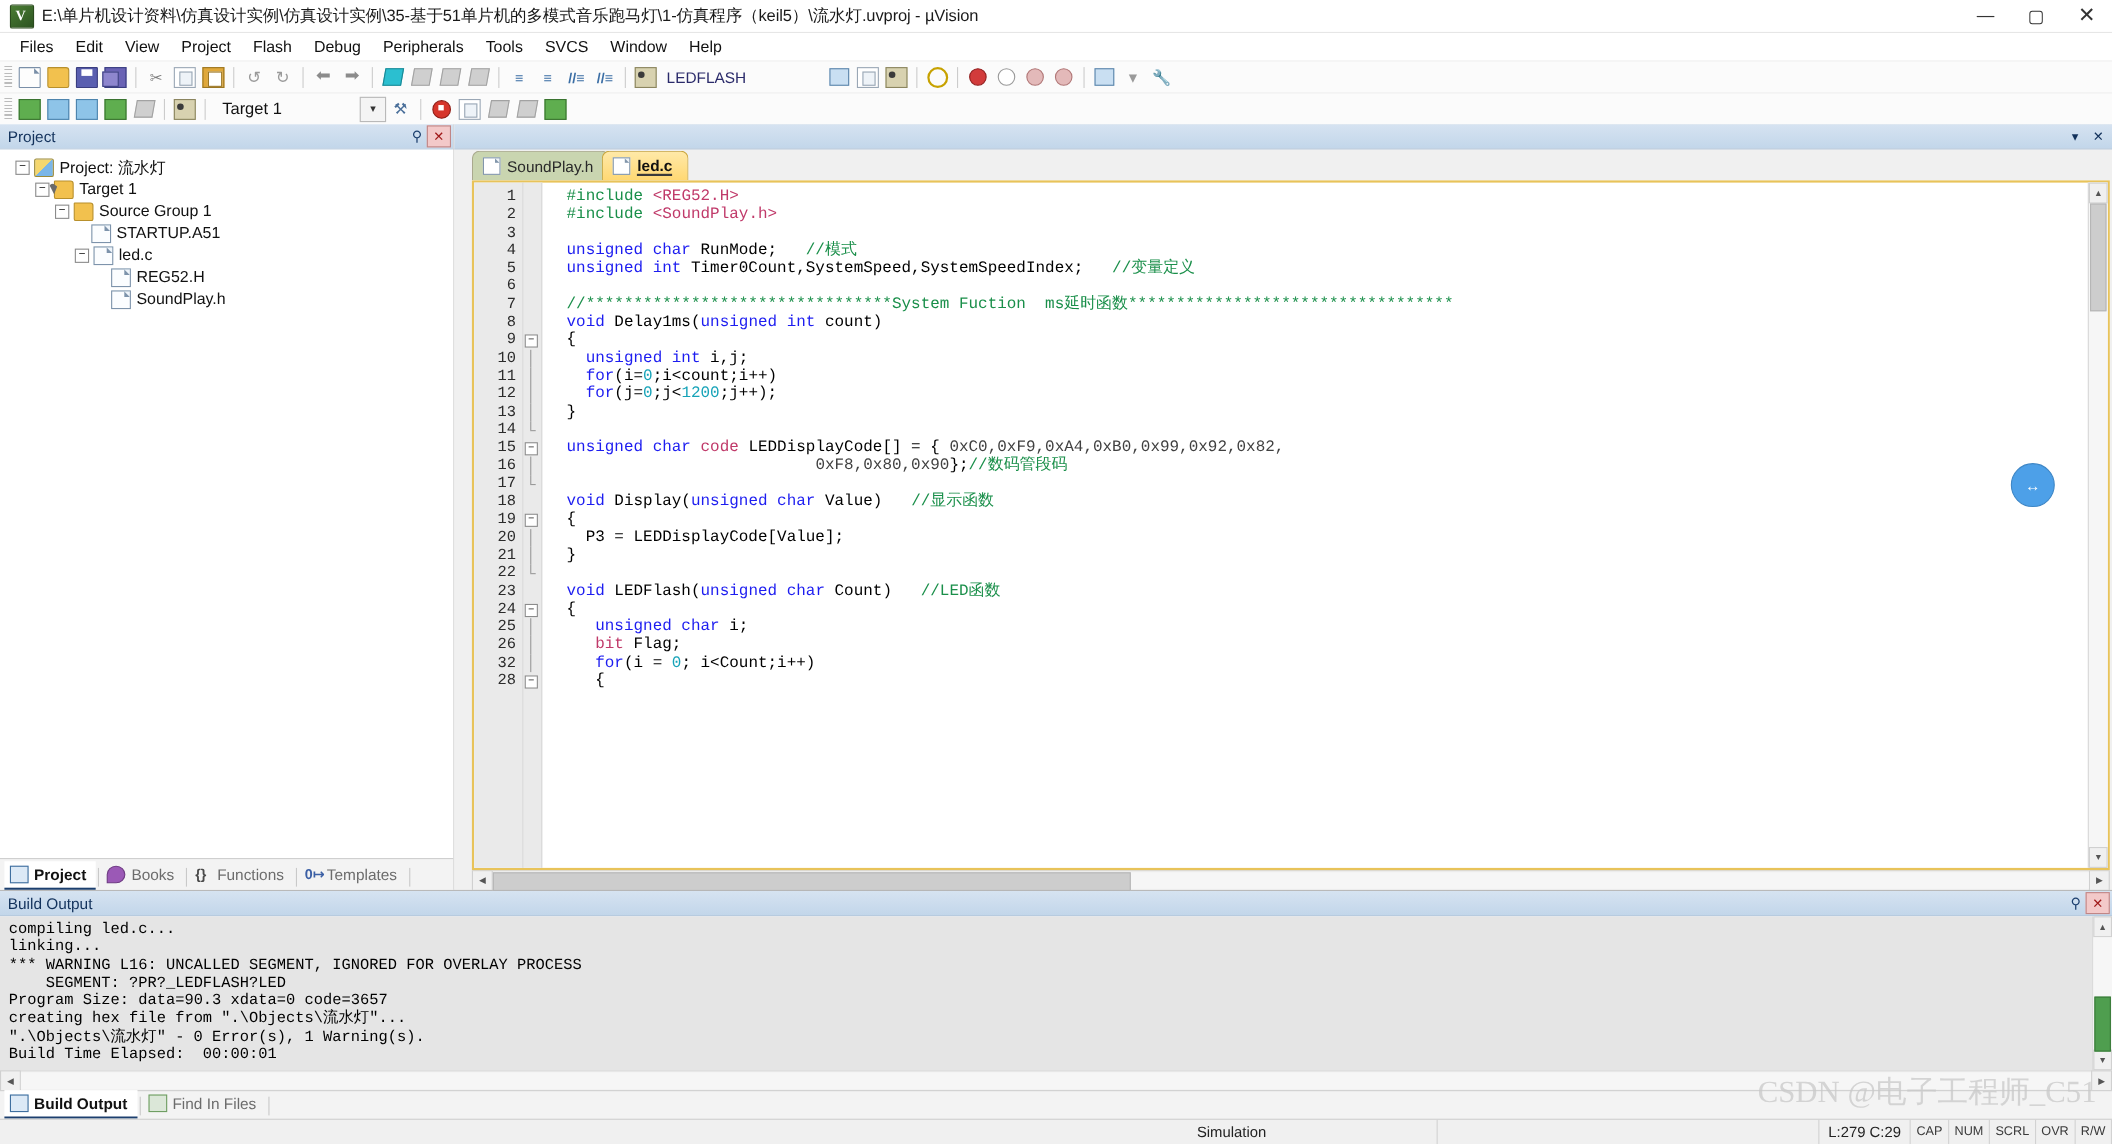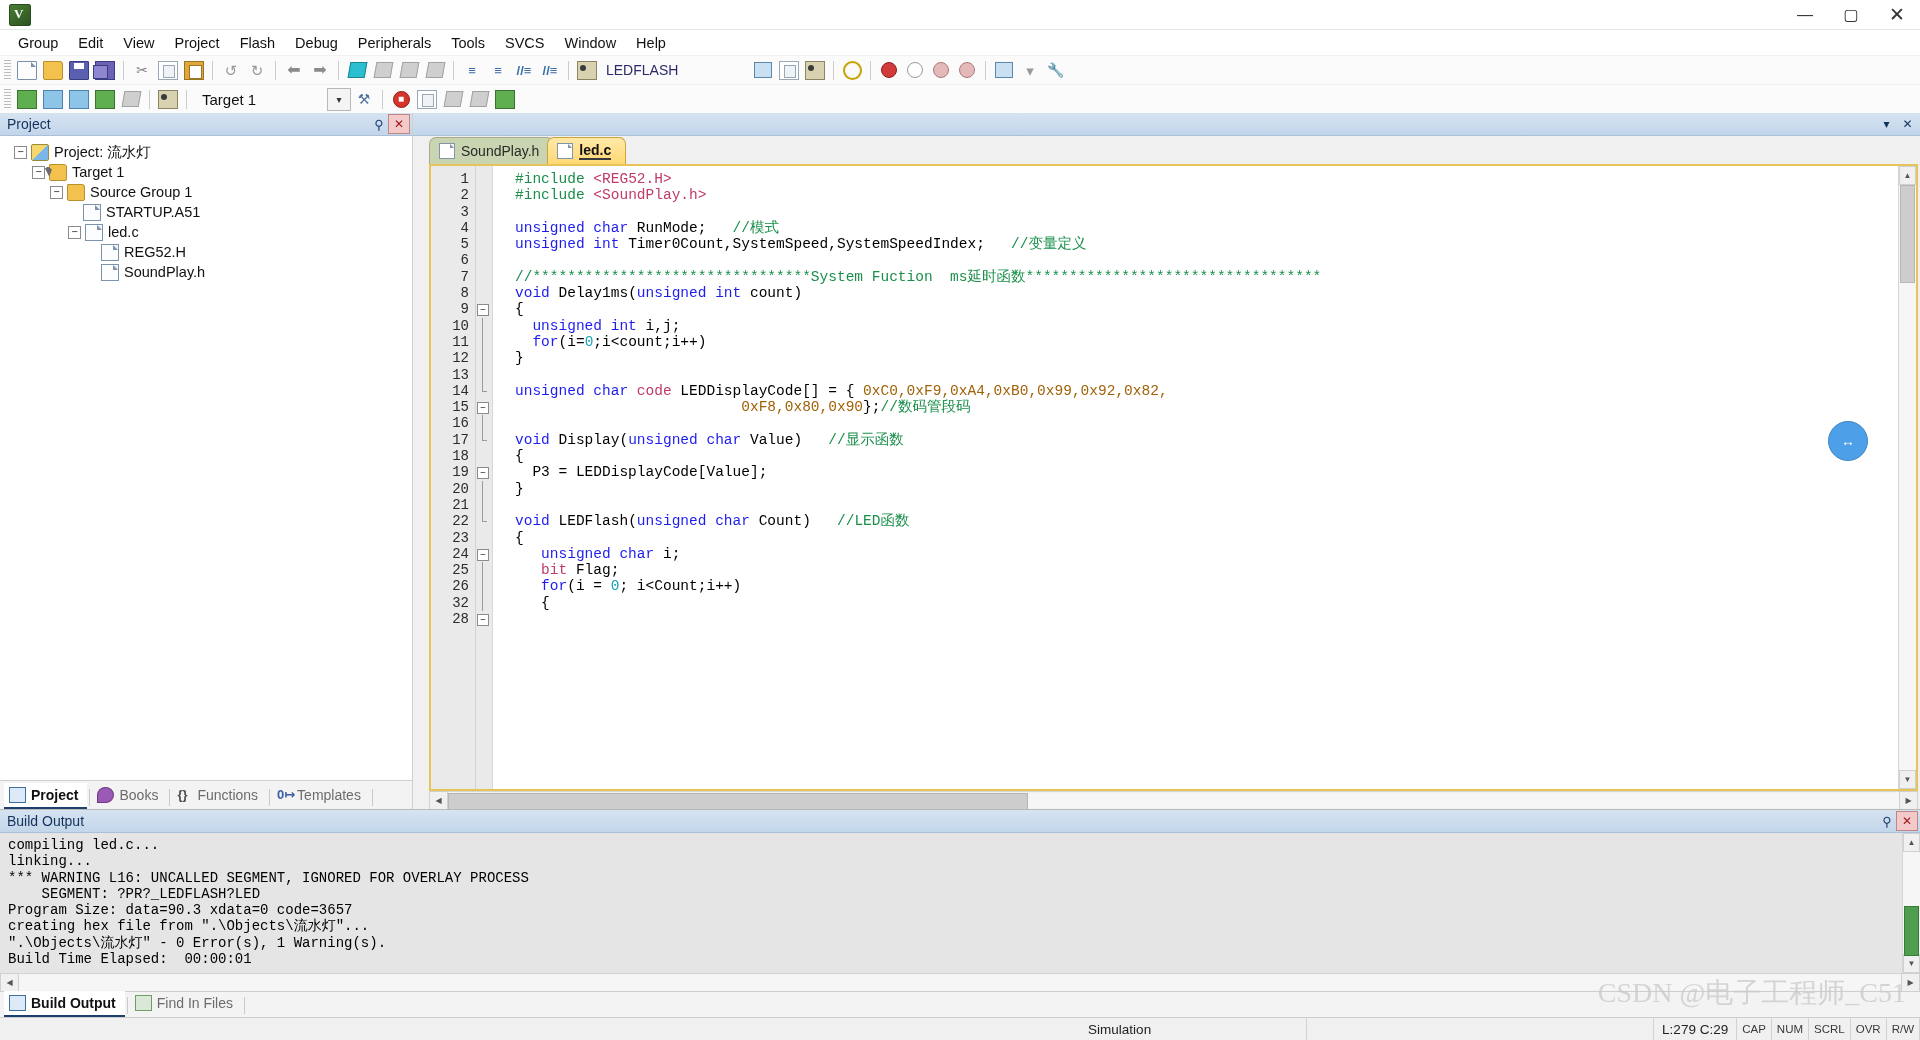--- a/index.html
+++ b/index.html
@@ -115,21 +115,21 @@
   .fold .fline{position:absolute;left:6px;top:0;bottom:0;width:1px;background:#9a9a9a;}
   .fold .fend{position:absolute;left:6px;top:0;height:8px;width:1px;background:#9a9a9a;}
   .fold .fend:after{content:"";position:absolute;left:0;top:8px;width:5px;height:1px;background:#9a9a9a;}
   .codecol{flex:1 1 auto;padding-top:5px;overflow:hidden;min-width:0;position:relative;}
   .cline{height:16.3px;line-height:16.3px;font-family:"Liberation Mono","DejaVu Sans Mono",monospace;font-size:14.5px;white-space:pre;color:#000;padding-left:22px;}
   .kw{color:#1d1df0;}
   .kw2{color:#c03a6a;}
   .cm{color:#1a8f4a;}
   .str{color:#c03a6a;}
   .num{color:#16a3b8;}
-  .hx{color:#a16207;}
+  .hx{color:#404040;}
   .vscroll{width:17px;background:#f2f2f2;border-left:1px solid #d6d6d6;flex:0 0 auto;display:flex;flex-direction:column;}
   .vs-arrow{height:17px;background:#f0f0f0;border:1px solid #d0d0d0;display:flex;align-items:center;justify-content:center;font-size:8px;color:#555;}
   .vs-track{flex:1 1 auto;background:#f6f6f6;position:relative;}
   .vs-thumb{position:absolute;left:1px;right:1px;top:0;height:96px;background:#cdcdcd;border:1px solid #b6b6b6;}
   .hscroll{height:17px;display:flex;align-items:center;background:#f2f2f2;border-top:1px solid #d6d6d6;flex:0 0 auto;margin:0 2px 0 16px;}
   .hs-arrow{width:17px;height:17px;background:#f0f0f0;border:1px solid #d0d0d0;display:flex;align-items:center;justify-content:center;font-size:8px;color:#555;flex:0 0 auto;}
   .hs-track{flex:1 1 auto;height:15px;background:#f6f6f6;position:relative;}
   .hs-thumb{position:absolute;left:0;top:0;width:578px;height:15px;background:#cdcdcd;border:1px solid #b6b6b6;}
 
   .float-btn{position:absolute;right:48px;top:255px;width:38px;height:38px;border-radius:50%;background:#4da0e8;border:1px solid #3d86c6;display:flex;align-items:center;justify-content:center;color:#fff;font-size:14px;z-index:8;}
@@ -152,29 +152,30 @@
   .sb-ind{padding:0 5px;font-size:11.5px;color:#3a3a3a;border-right:1px solid #d2d2d2;height:22px;display:flex;align-items:center;}
   .watermark{position:absolute;right:14px;bottom:28px;font-size:28px;color:#c9c9c9;opacity:.75;white-space:nowrap;font-family:"Liberation Serif",serif;pointer-events:none;}
 </style>
 </head>
 <body>
 
 <div class="app">
 
   <div class="titlebar">
     <div class="app-icon"></div>
+    <div class="title-text">E:\单片机设计资料\仿真设计实例\仿真设计实例\35-基于51单片机的多模式音乐跑马灯\1-仿真程序（keil5）\流水灯.uvproj - µVision</div>
     <div class="win-btns">
       <div class="win-btn">—</div>
       <div class="win-btn">▢</div>
       <div class="win-btn close">✕</div>
     </div>
   </div>
 
   <div class="menubar">
-    <div class="menu-item">Group</div>
+    <div class="menu-item">Files</div>
     <div class="menu-item">Edit</div>
     <div class="menu-item">View</div>
     <div class="menu-item">Project</div>
     <div class="menu-item">Flash</div>
     <div class="menu-item">Debug</div>
     <div class="menu-item">Peripherals</div>
     <div class="menu-item">Tools</div>
     <div class="menu-item">SVCS</div>
     <div class="menu-item">Window</div>
     <div class="menu-item">Help</div>
@@ -526,20 +527,21 @@
             <div class="cline"><span class="cm">#include </span><span class="str">&lt;SoundPlay.h&gt;</span></div>
             <div class="cline"> </div>
             <div class="cline"><span class="kw">unsigned char </span><span>RunMode;   </span><span class="cm">//模式</span></div>
             <div class="cline"><span class="kw">unsigned int </span><span>Timer0Count,SystemSpeed,SystemSpeedIndex;   </span><span class="cm">//变量定义</span></div>
             <div class="cline"> </div>
             <div class="cline"><span class="cm">//********************************System Fuction  ms延时函数**********************************</span></div>
             <div class="cline"><span class="kw">void </span><span>Delay1ms(</span><span class="kw">unsigned int </span><span>count)</span></div>
             <div class="cline"><span>{</span></div>
             <div class="cline"><span>  </span><span class="kw">unsigned int </span><span>i,j;</span></div>
             <div class="cline"><span>  </span><span class="kw">for</span><span>(i=</span><span class="num">0</span><span>;i&lt;count;i++)</span></div>
+            <div class="cline"><span>  </span><span class="kw">for</span><span>(j=</span><span class="num">0</span><span>;j&lt;</span><span class="num">1200</span><span>;j++);</span></div>
             <div class="cline"><span>}</span></div>
             <div class="cline"> </div>
             <div class="cline"><span class="kw">unsigned char </span><span class="kw2">code </span><span>LEDDisplayCode[] = { </span><span class="hx">0xC0,0xF9,0xA4,0xB0,0x99,0x92,0x82,</span></div>
             <div class="cline"><span>                          </span><span class="hx">0xF8,0x80,0x90</span><span>};</span><span class="cm">//数码管段码</span></div>
             <div class="cline"> </div>
             <div class="cline"><span class="kw">void </span><span>Display(</span><span class="kw">unsigned char </span><span>Value)   </span><span class="cm">//显示函数</span></div>
             <div class="cline"><span>{</span></div>
             <div class="cline"><span>  P3 = LEDDisplayCode[Value];</span></div>
             <div class="cline"><span>}</span></div>
             <div class="cline"> </div>

